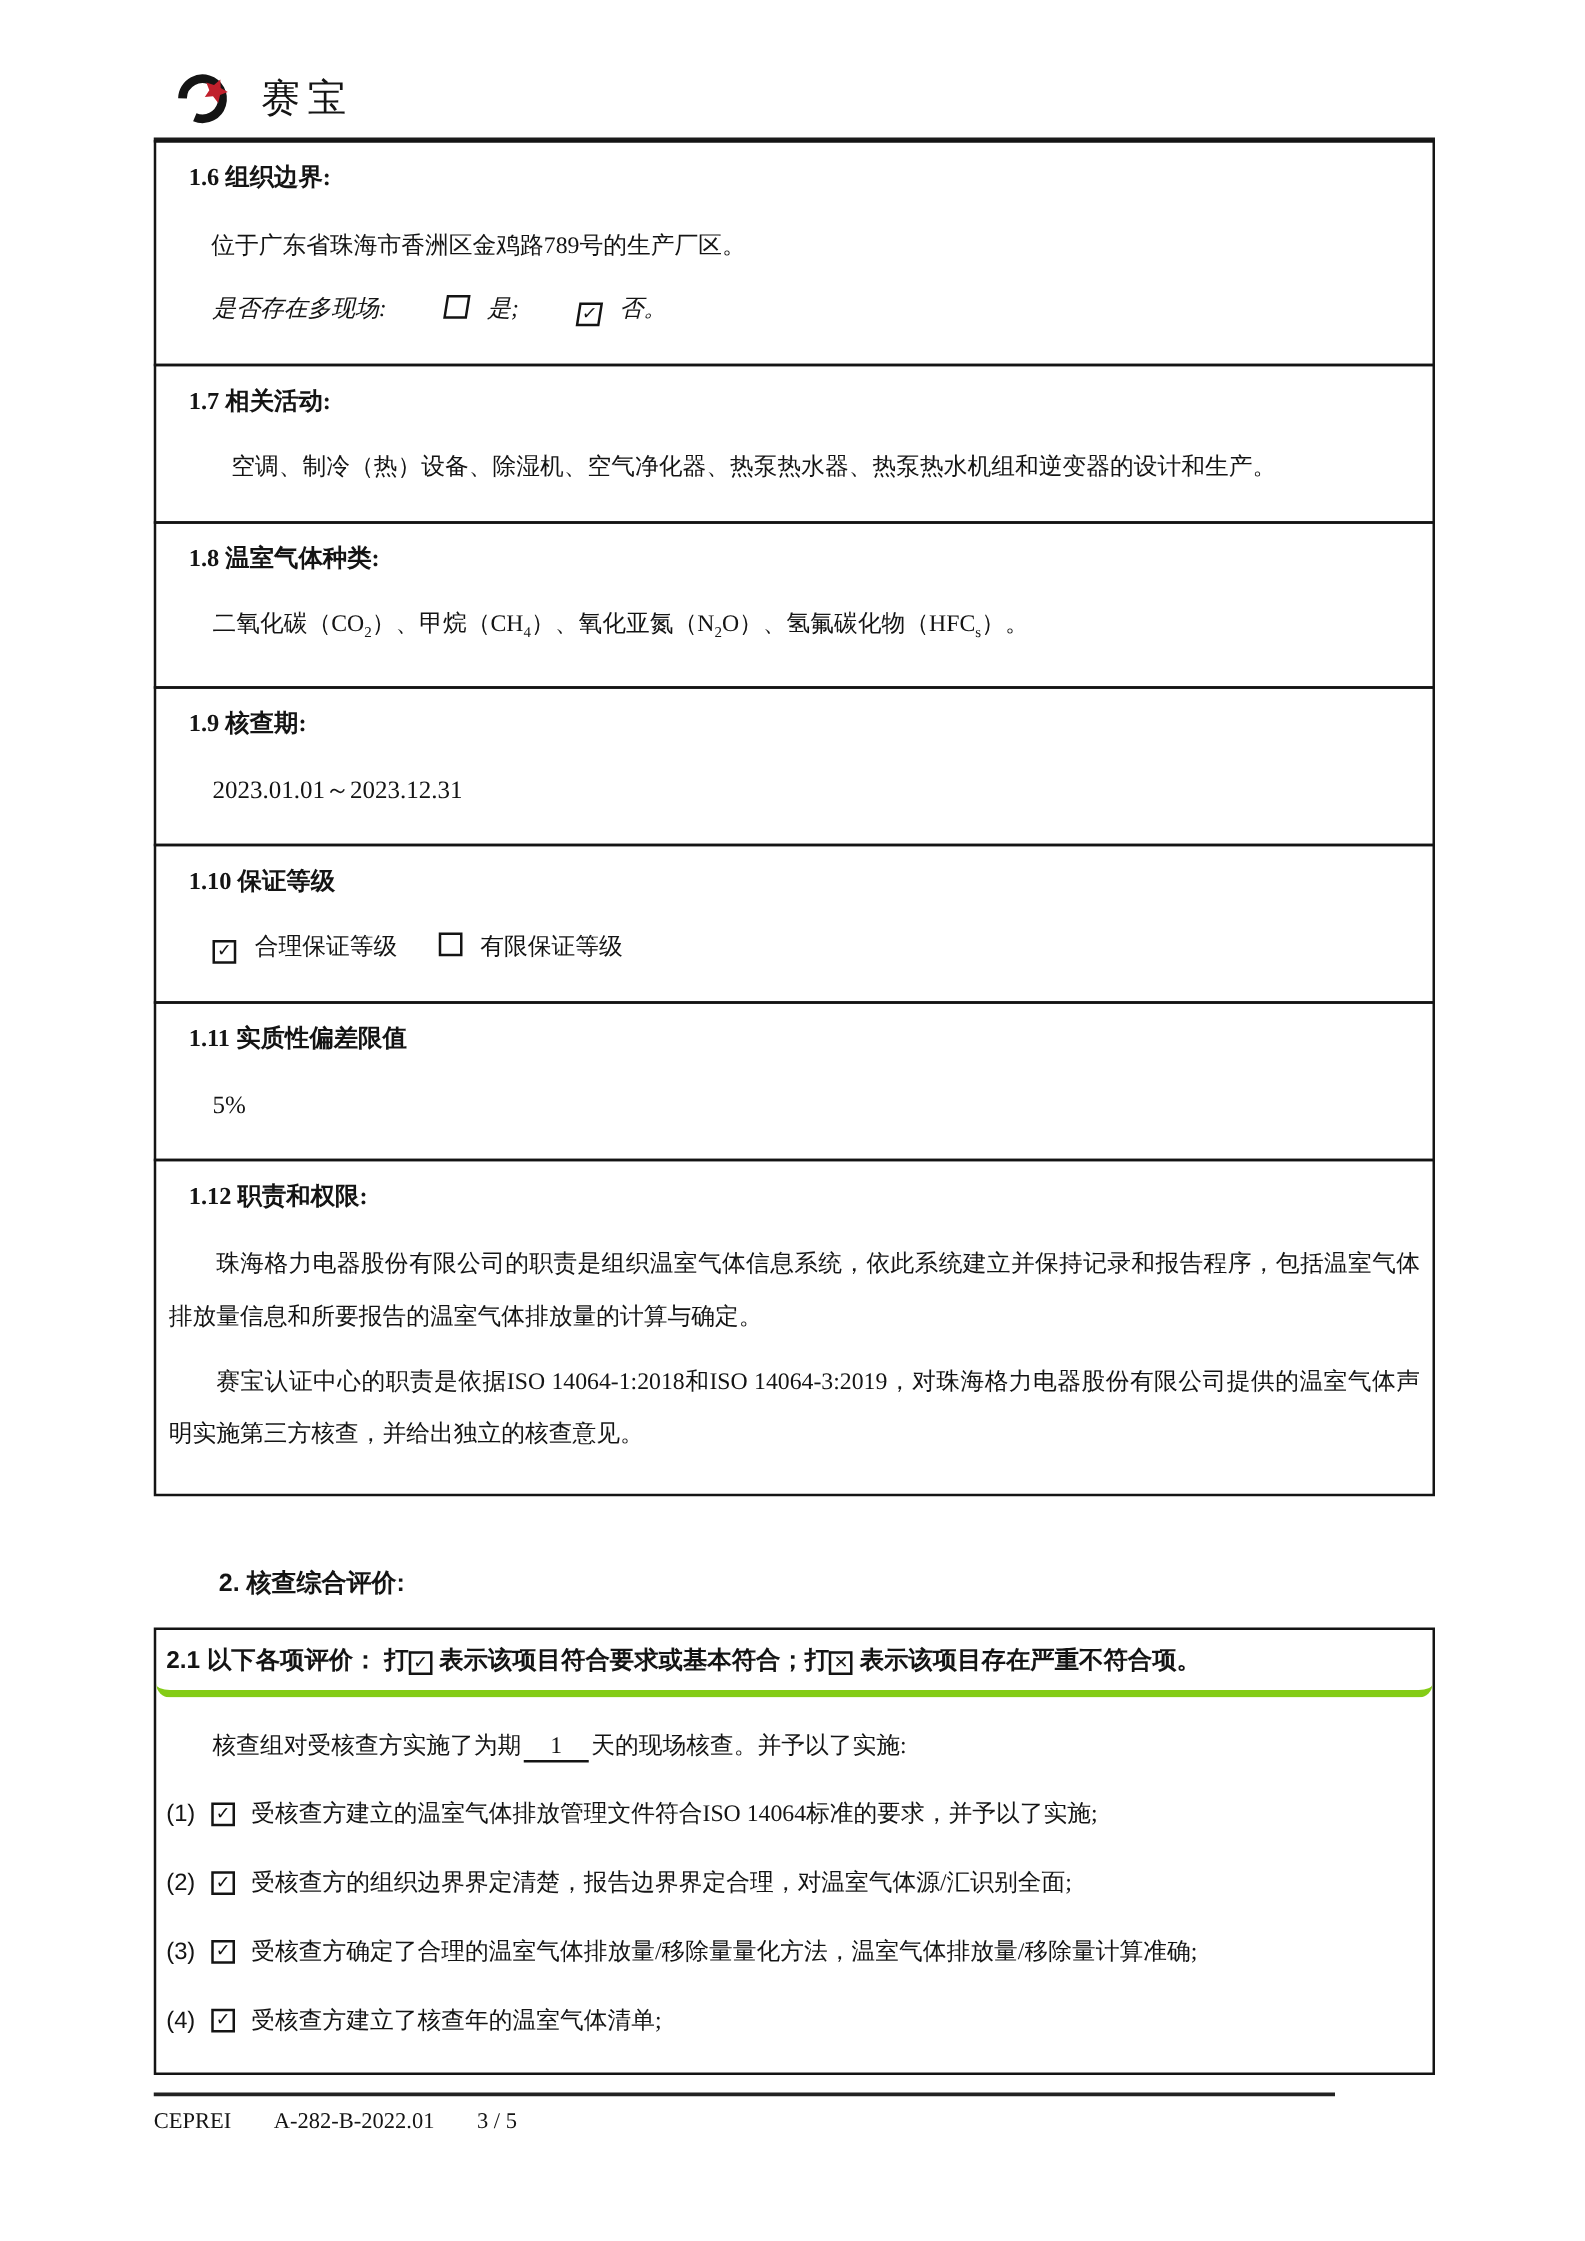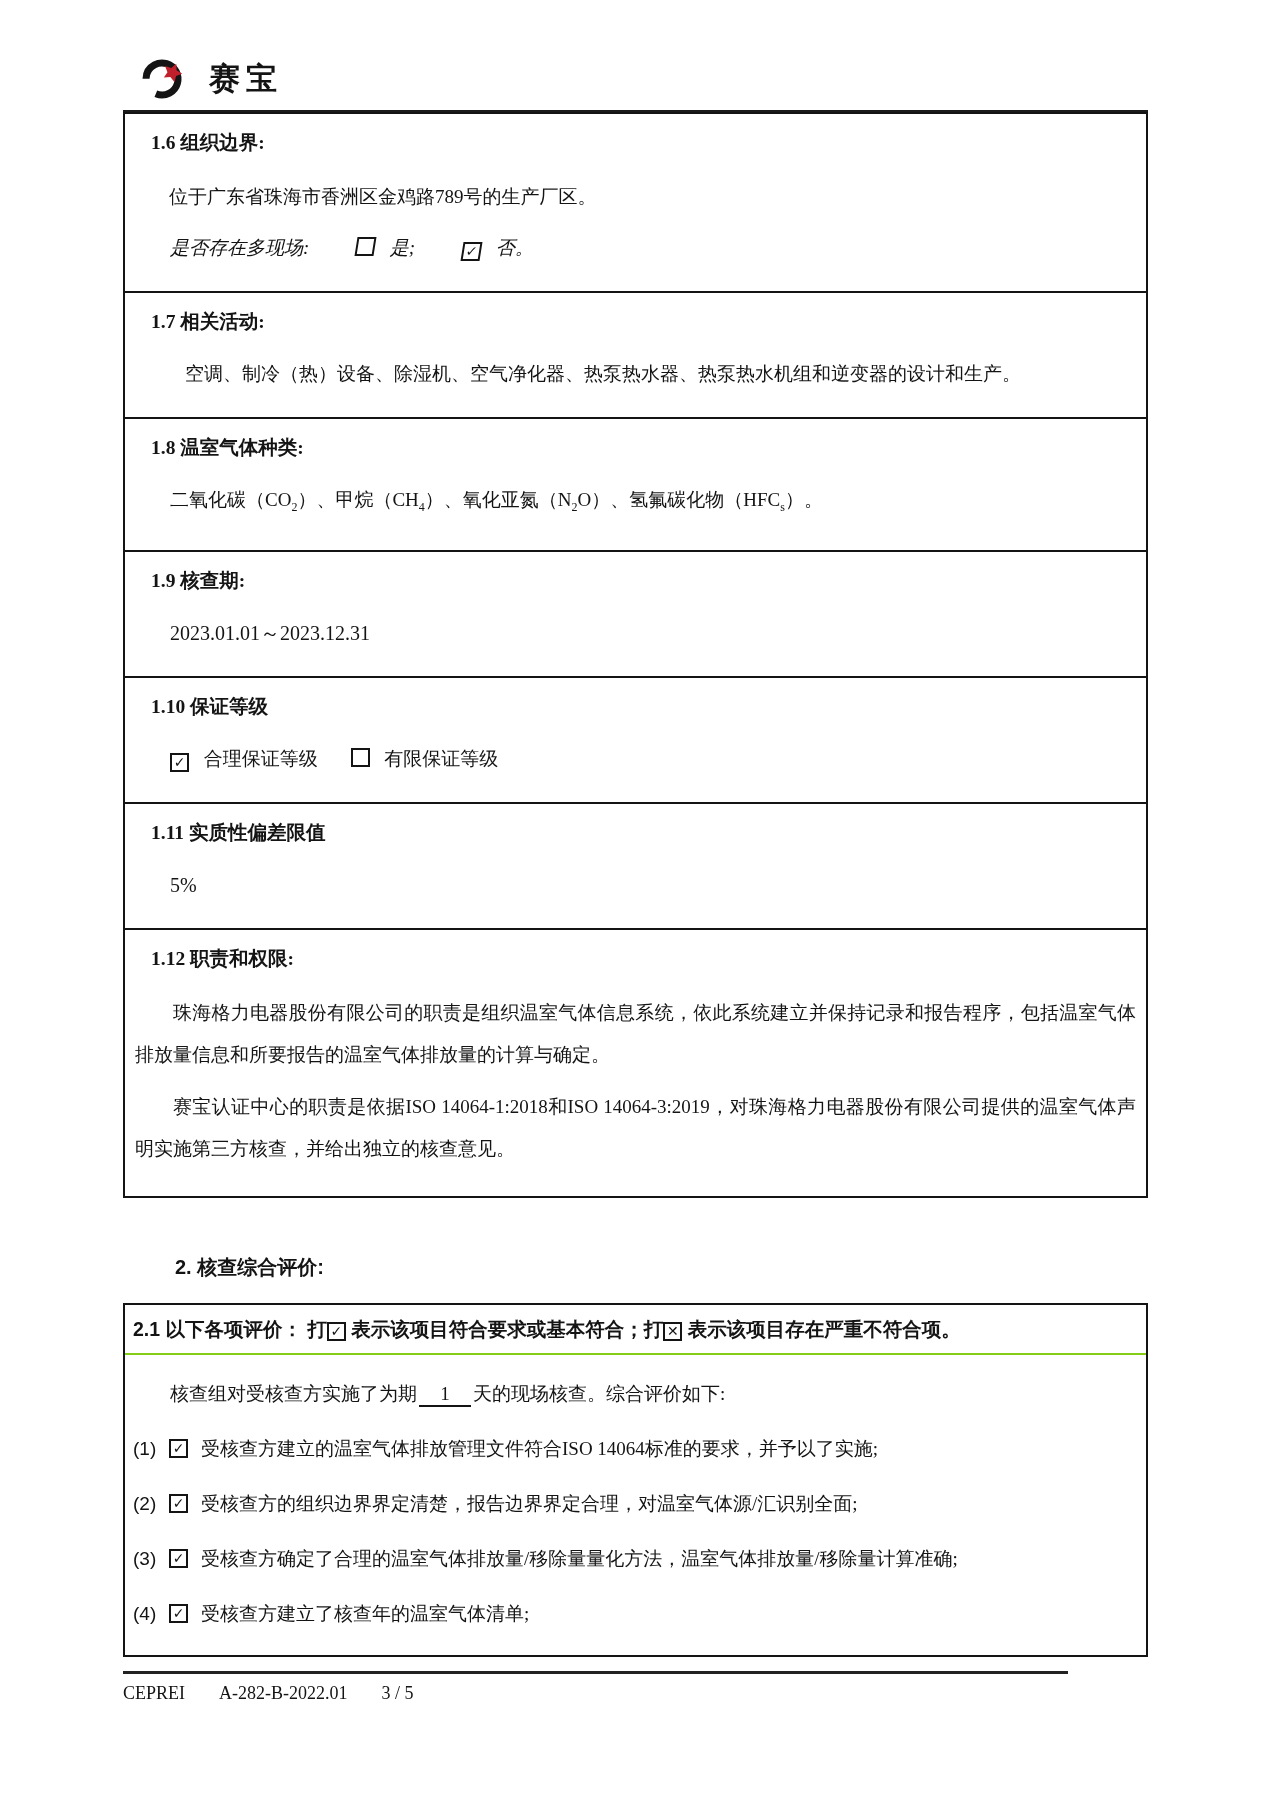--- a/index.html
+++ b/index.html
@@ -4,21 +4,21 @@
 <style>
   html,body{margin:0;padding:0;}
   body{
     width:1268px;height:1793px;background:#ffffff;color:#141414;
     font-family:"Liberation Serif","DejaVu Serif",serif;
     position:relative;overflow:hidden;
   }
   .content{margin-left:123px;width:1025px;}
   
   .logo-row{padding-top:54px;margin-left:16px;display:flex;align-items:center;gap:16px;height:50px;}
-  .logo-text{font-size:31px;font-weight:bold;letter-spacing:6px;font-family:"Liberation Serif","DejaVu Serif",serif;}
+  .logo-text{font-size:31px;font-weight:normal;letter-spacing:6px;font-family:"Liberation Serif","DejaVu Serif",serif;}
   .top-rule{height:4px;background:#1b1b1b;margin-top:6px;}
   
   .box{border:2px solid #141414;margin-top:-2px;font-size:19px;line-height:26px;}
   .box:first-of-type{margin-top:2px;}
   .box-title{font-weight:bold;font-size:19.5px;font-family:Liberation Serif, serif;padding:16px 12px 0 10px;margin-left:16px;}
   .row{padding-left:45px;padding-right:14px;}
   .pad-b{padding-bottom:30px;}
   .italic{font-style:italic;}
   .serif-num{font-family:"Liberation Serif","DejaVu Serif",serif;font-size:20px;}
   
@@ -29,22 +29,22 @@
   .gap-l{margin-left:10px;}
   .gap-xl{margin-left:42px;}
   sub{font-size:12px;}
   
   .para{margin:20px 10px 0 10px;text-indent:38px;text-align:justify;line-height:42px;}
   .para.last{margin-top:10px;padding-bottom:26px;}
   
   .sec2-heading{margin-top:56px;margin-left:52px;font-size:20px;font-weight:bold;
     font-family:"Liberation Sans","DejaVu Sans",sans-serif;}
   .box21{margin-top:22px;border:2px solid #141414;font-size:19px;line-height:26px;padding-bottom:28px;}
-  .box21-header{border-bottom:2px solid #84cc16;font-weight:bold;font-size:19.5px;
-    font-family:"Liberation Sans","DejaVu Sans",sans-serif;padding:11px 10px 11px 8px;}
+  .box21-header{border-bottom:6px solid #84cc16;font-weight:bold;font-size:19.5px;
+    font-family:"Liberation Sans","DejaVu Sans",sans-serif;padding:11px 10px 11px 8px;border-radius:11px;}
   .intro-row{margin-top:26px;padding-left:45px;}
   .days{display:inline-block;min-width:52px;text-align:center;border-bottom:2px solid #141414;margin:0 2px;line-height:22px;}
   .item-row{margin-top:29px;padding-left:8px;display:flex;align-items:flex-start;}
   .item-num{width:36px;flex:none;font-family:"Liberation Sans","DejaVu Sans",sans-serif;}
   .item-cb{flex:none;margin-top:3px;}
   .item-text{margin-left:13px;}
   
   .footer-rule{margin-top:14px;width:945px;height:3px;background:#222;}
   .footer-row{margin-top:9px;width:910px;display:flex;
     font-size:18px;font-family:"Liberation Serif","DejaVu Serif",serif;}
@@ -114,21 +114,21 @@
     <div class="para last">赛宝认证中心的职责是依据ISO 14064-1:2018和ISO 14064-3:2019，对珠海格力电器股份有限公司提供的温室气体声明实施第三方核查，并给出独立的核查意见。</div>
   </div>
 
   <div class="sec2-heading">2. 核查综合评价:</div>
 
   <div class="box21">
     <div class="box21-header">
       <span>2.1 以下各项评价：  打</span><span class="cb" style="vertical-align:0;">✓</span><span> 表示该项目符合要求或基本符合；打</span><span class="cb" style="vertical-align:0;">✕</span><span> 表示该项目存在严重不符合项。</span>
     </div>
     <div class="intro-row">
-      <span>核查组对受核查方实施了为期</span><span class="days">1</span><span>天的现场核查。综合评价如下:</span>
+      <span>核查组对受核查方实施了为期</span><span class="days">1</span><span>天的现场核查。并予以了实施:</span>
     </div>
 
     <div class="item-row">
       <span class="item-num">(1)</span>
       <span class="cb item-cb">✓</span>
       <span class="item-text">受核查方建立的温室气体排放管理文件符合ISO 14064标准的要求，并予以了实施;</span>
     </div>
     <div class="item-row">
       <span class="item-num">(2)</span>
       <span class="cb item-cb">✓</span>

